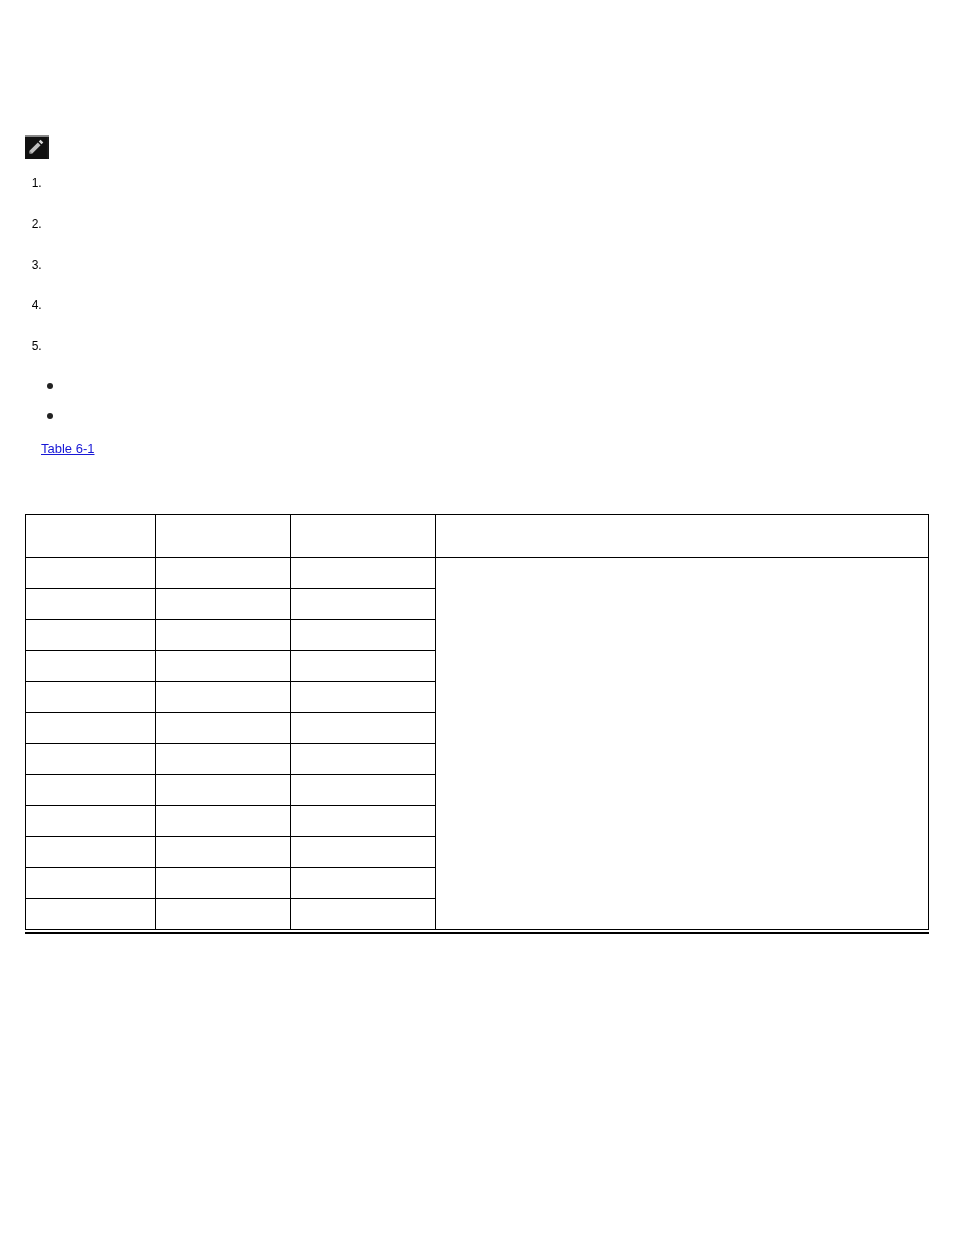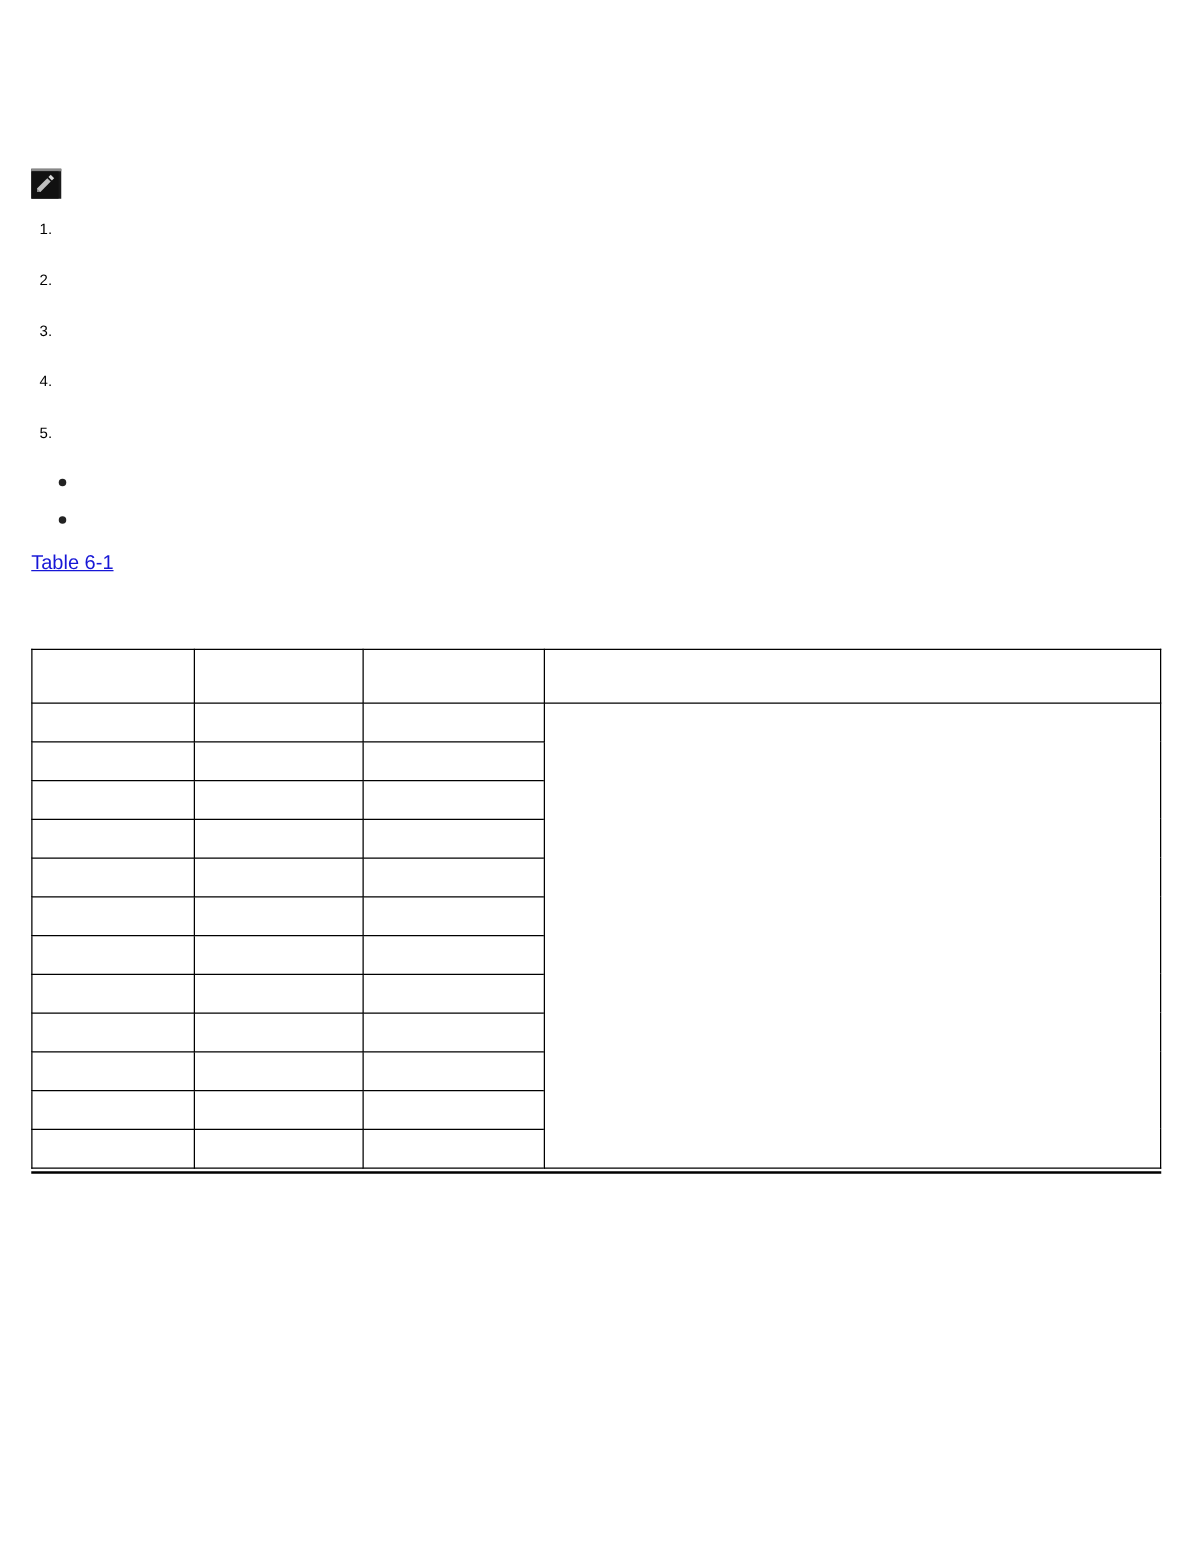--- a/index.html
+++ b/index.html
@@ -46,21 +46,21 @@
     .bullet-area div::before {
       content: "";
       position: absolute;
       left: 0;
       top: 4px;
       width: 6px;
       height: 6px;
       background: #222;
       border-radius: 50%;
     }
-    .para { font-size: 16px; margin: 6px 0 12px 0; line-height: 1.5; min-height: 14px;}
+    .para { font-size: 13px; margin: 6px 0 12px 16px; line-height: 1.5; min-height: 14px;}
     .link { color: #1717d6; text-decoration: underline; }
     h3.table-heading { font-size: 14px; font-weight: bold; margin: 26px 0 18px 0; min-height: 12px;}
 
     table.spec {
       border-collapse: collapse;
       width: 100%;
       table-layout: fixed;
     }
     table.spec th, table.spec td {
       border: 1px solid #000;

